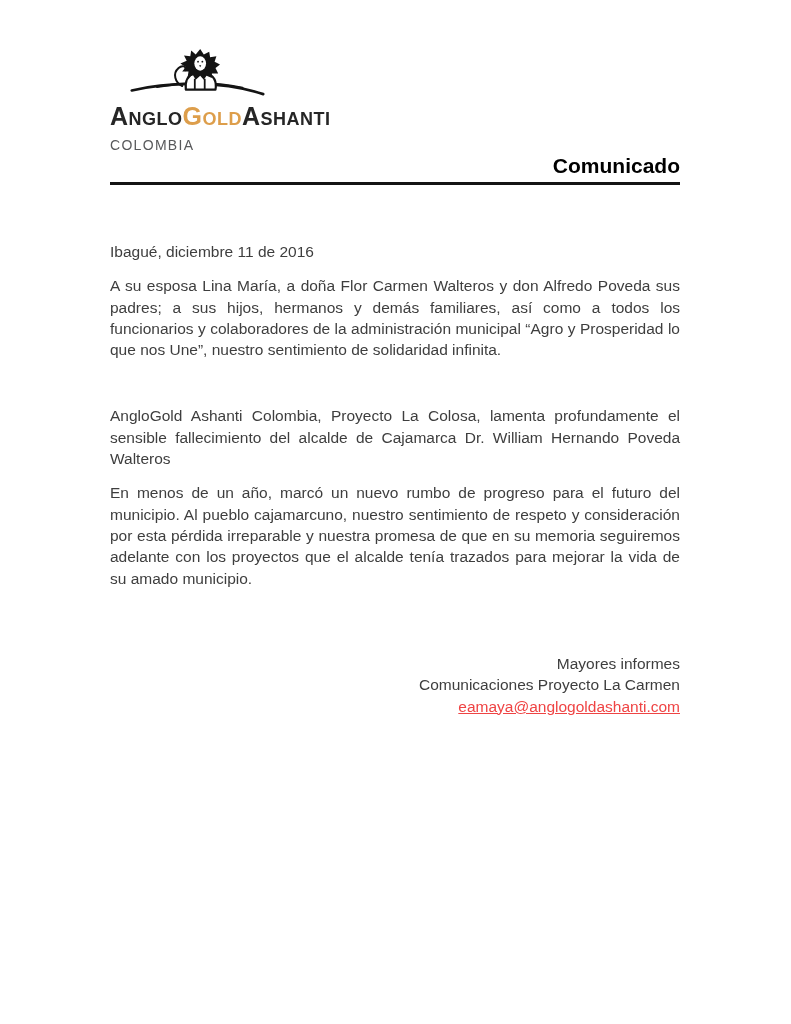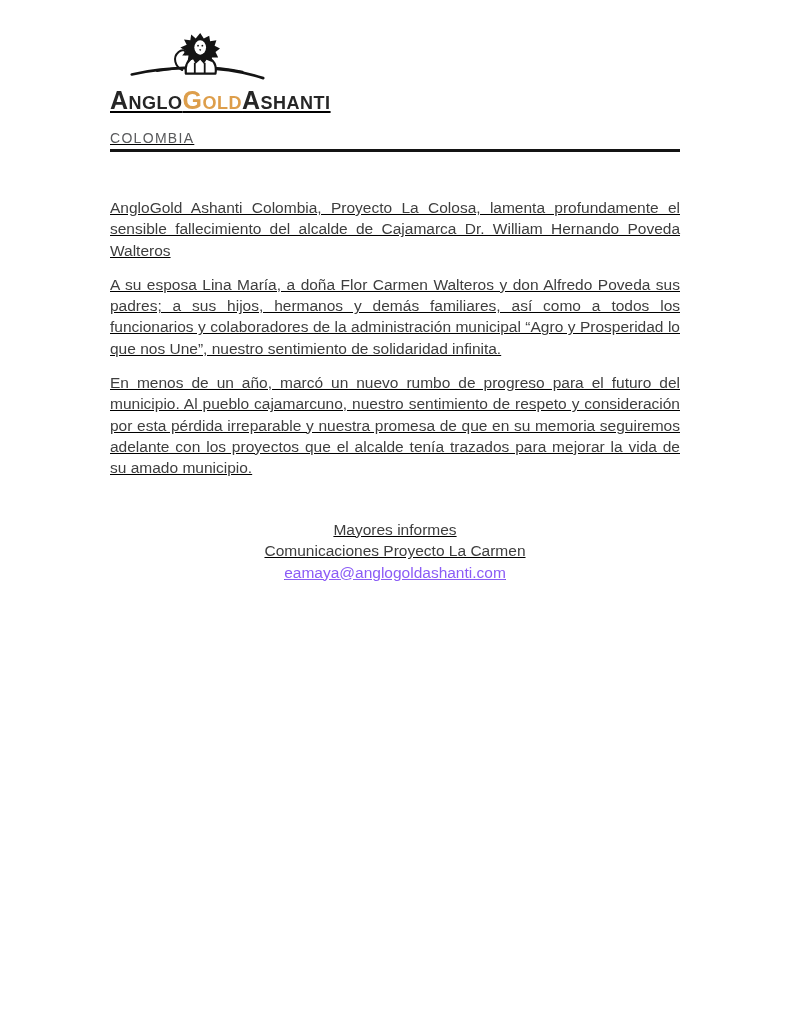--- a/index.html
+++ b/index.html
@@ -6,37 +6,37 @@
   html, body { background: #ffffff; }
   .page {
     position: relative;
     width: 791px;
     height: 1024px;
     background: #ffffff;
     font-family: "Liberation Sans", sans-serif;
     overflow: hidden;
     margin: 0 auto;
   }
-  .content { padding: 32px 111px 0 110px; text-decoration: underline; }
+  .content { padding: 48px 111px 0 110px; }
 
   
   .lion-svg { display: block; margin-left: 20px; }
   .wordmark {
     font-variant: small-caps;
     font-weight: bold;
     font-size: 25px;
     line-height: 1;
     letter-spacing: 0.5px;
     color: #262626;
     margin-top: -2px;
     white-space: nowrap;
   }
   .wordmark .gold { color: #DD9E4B; }
   .country {
-    margin-top: 17px;
+    margin-top: 8px;
     font-size: 14px;
     letter-spacing: 1.3px;
     color: #58595B;
   }
 
   
   .title-row {
     text-align: right;
     font-weight: bold;
     font-size: 21px;
@@ -57,28 +57,28 @@
     font-size: 15.5px;
     line-height: 21.3px;
     color: #3e3e3e;
     text-align: justify;
     margin-top: 13px;
   }
   .para.lead { margin-top: 45px; }
 
   
   .contact {
-    margin-top: 40px;
-    text-align: center;
+    margin-top: 64px;
+    text-align: right;
     font-size: 15.5px;
     line-height: 21.5px;
     color: #3e3e3e;
   }
   .contact a.email {
-    color: #8b5cf6;
+    color: #ef4444;
     text-decoration: underline;
     cursor: pointer;
   }
 </style>
 </head>
 <body>
 
 <div class="page">
   <div class="content">
 
@@ -101,27 +101,29 @@
           <circle cx="75.6" cy="15" r="1" fill="#141414"></circle>
           <circle cx="80.4" cy="15" r="1" fill="#141414"></circle>
           <path d="M76.8 19 L79.2 19 L78 21.2 Z" fill="#141414"></path>
         </svg>
         <div class="wordmark">
           <span class="dark">Anglo</span><span class="gold">Gold</span><span class="dark">Ashanti</span>
         </div>
         <div class="country">COLOMBIA</div>
       </div>
 
+      <div class="title-row">Comunicado</div>
       <div class="rule"></div>
     </header>
 
     <main>
+      <p class="date-line">Ibagué, diciembre 11 de 2016</p>
 
+      <p class="para">A su esposa Lina María, a doña Flor Carmen Walteros y don Alfredo Poveda sus padres; a sus hijos, hermanos y demás familiares, así como a todos los funcionarios y colaboradores de la administración municipal “Agro y Prosperidad lo que nos Une”, nuestro sentimiento de solidaridad infinita.</p>
       <p class="para lead">AngloGold Ashanti Colombia, Proyecto La Colosa, lamenta profundamente el sensible fallecimiento del alcalde de Cajamarca Dr. William Hernando Poveda Walteros</p>
-      <p class="para">A su esposa Lina María, a doña Flor Carmen Walteros y don Alfredo Poveda sus padres; a sus hijos, hermanos y demás familiares, así como a todos los funcionarios y colaboradores de la administración municipal “Agro y Prosperidad lo que nos Une”, nuestro sentimiento de solidaridad infinita.</p>
       <p class="para">En menos de un año, marcó un nuevo rumbo de progreso para el futuro del municipio. Al pueblo cajamarcuno, nuestro sentimiento de respeto y consideración por esta pérdida irreparable y nuestra promesa de que en su memoria seguiremos adelante con los proyectos que el alcalde tenía trazados para mejorar la vida de su amado municipio.</p>
 
       <div class="contact">
         <div>Mayores informes</div>
         <div>Comunicaciones Proyecto La Carmen</div>
         <div><a class="email" href="#">eamaya@anglogoldashanti.com</a></div>
       </div>
     </main>
 
   </div>

